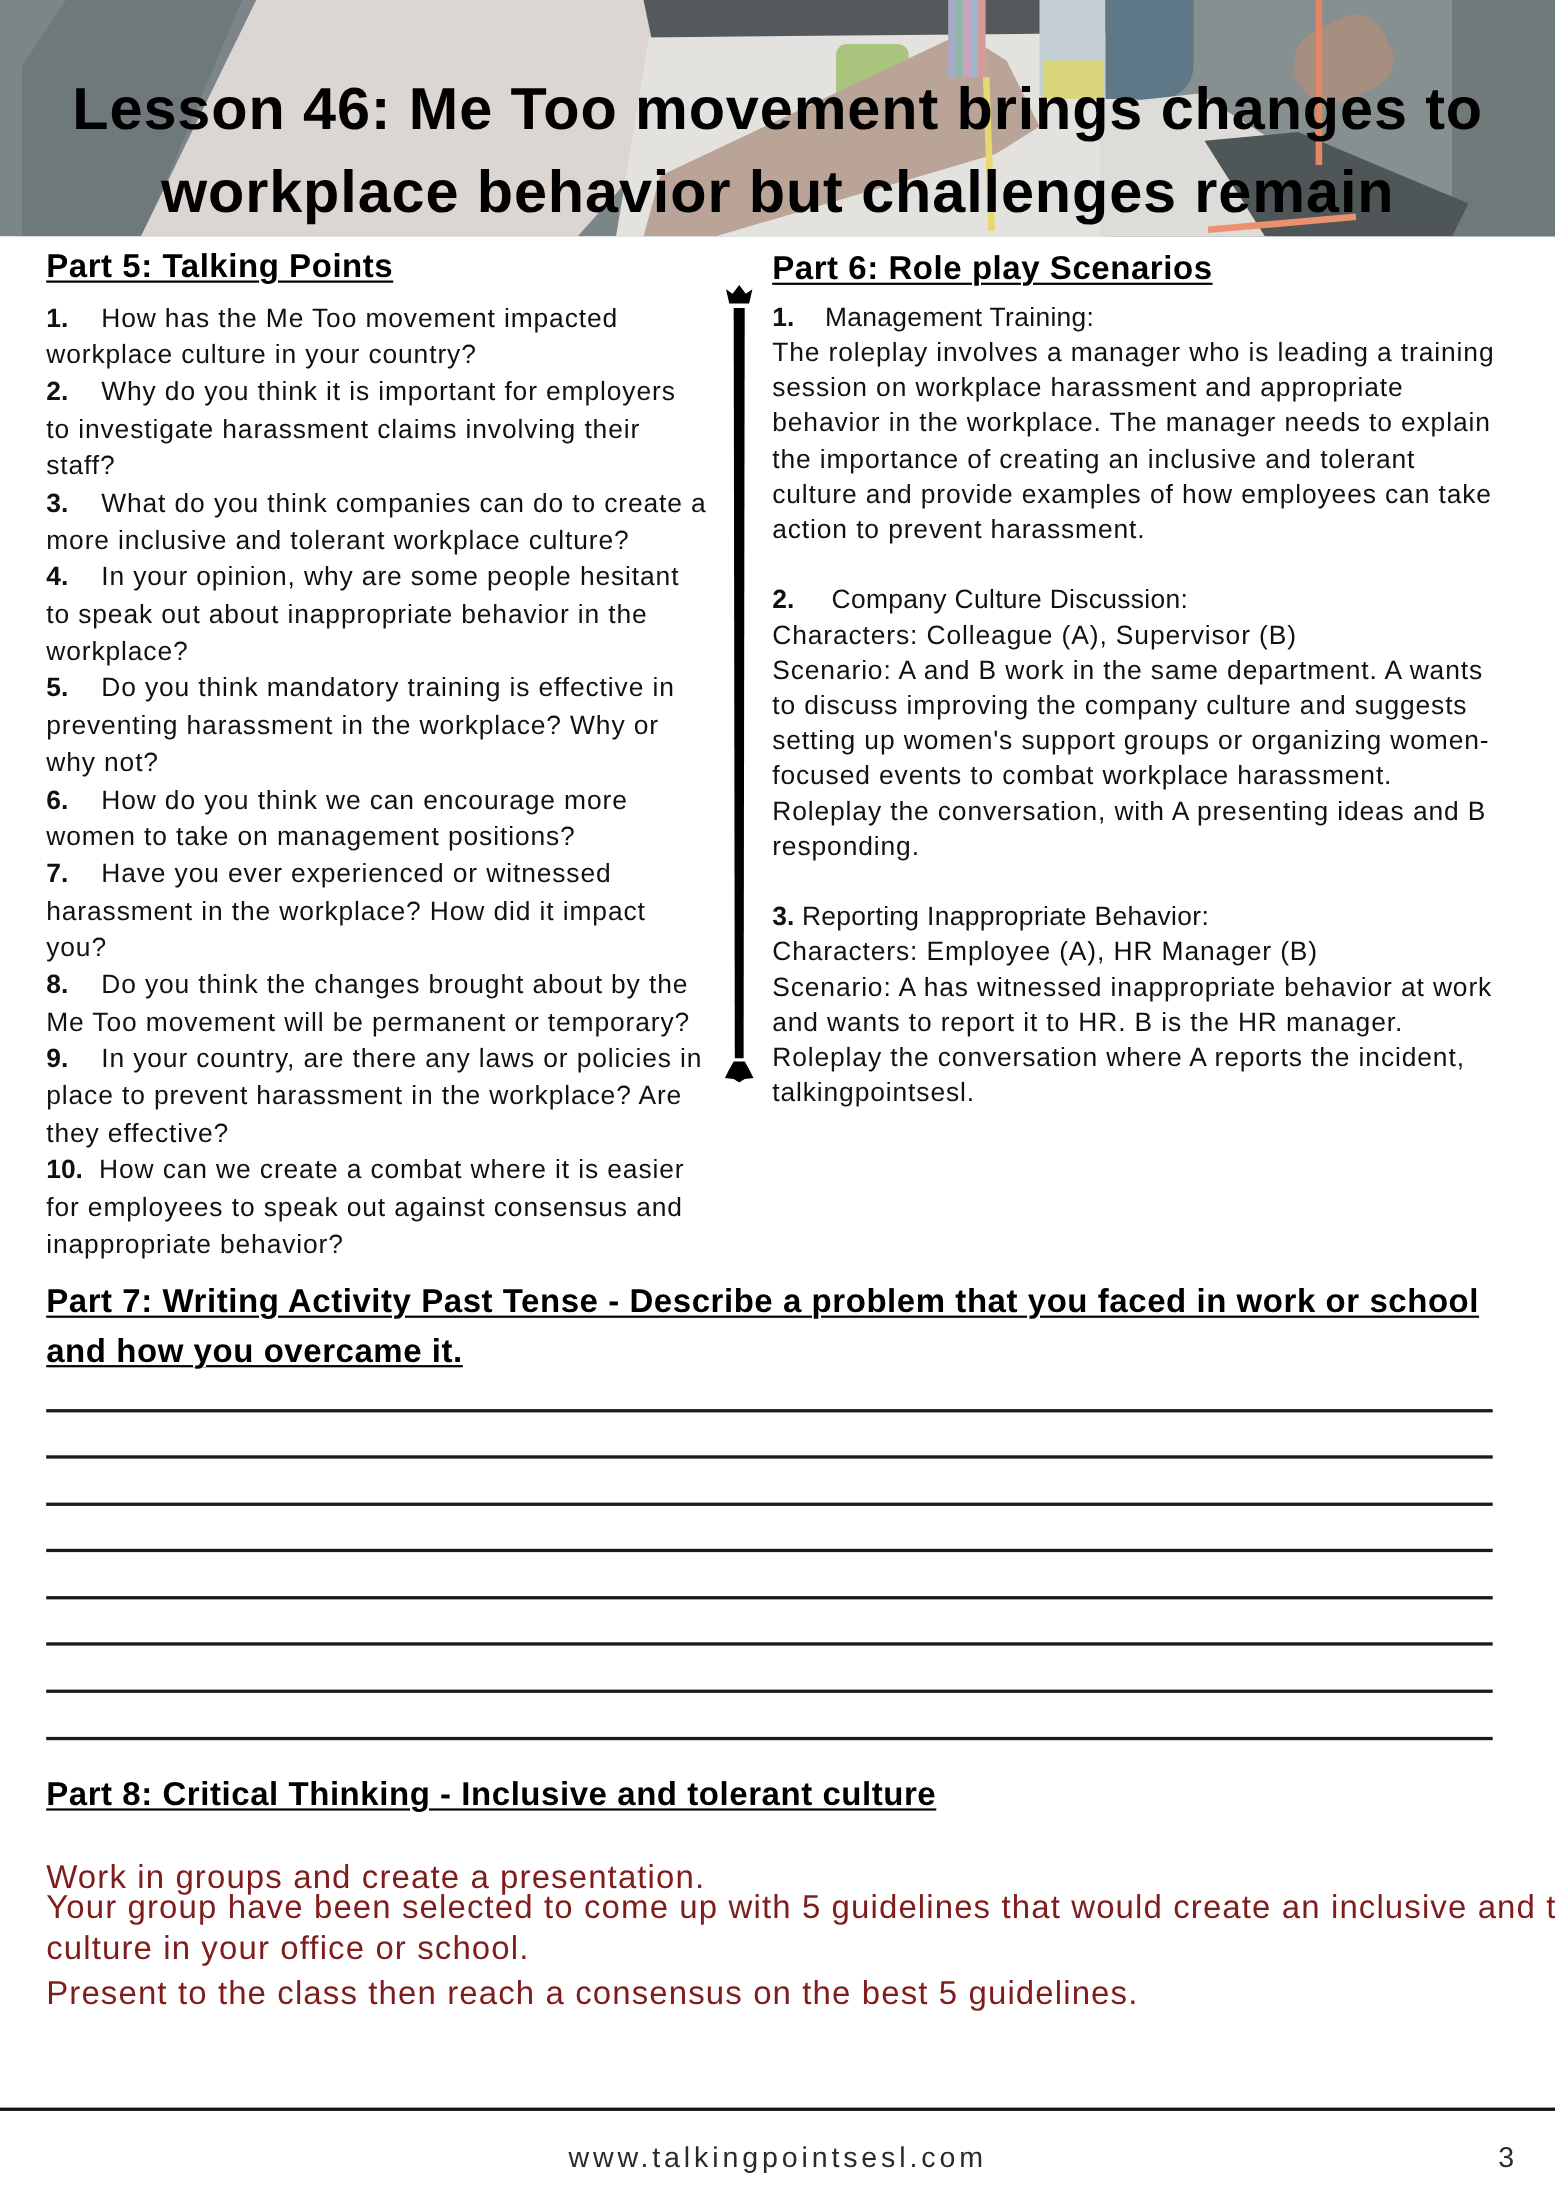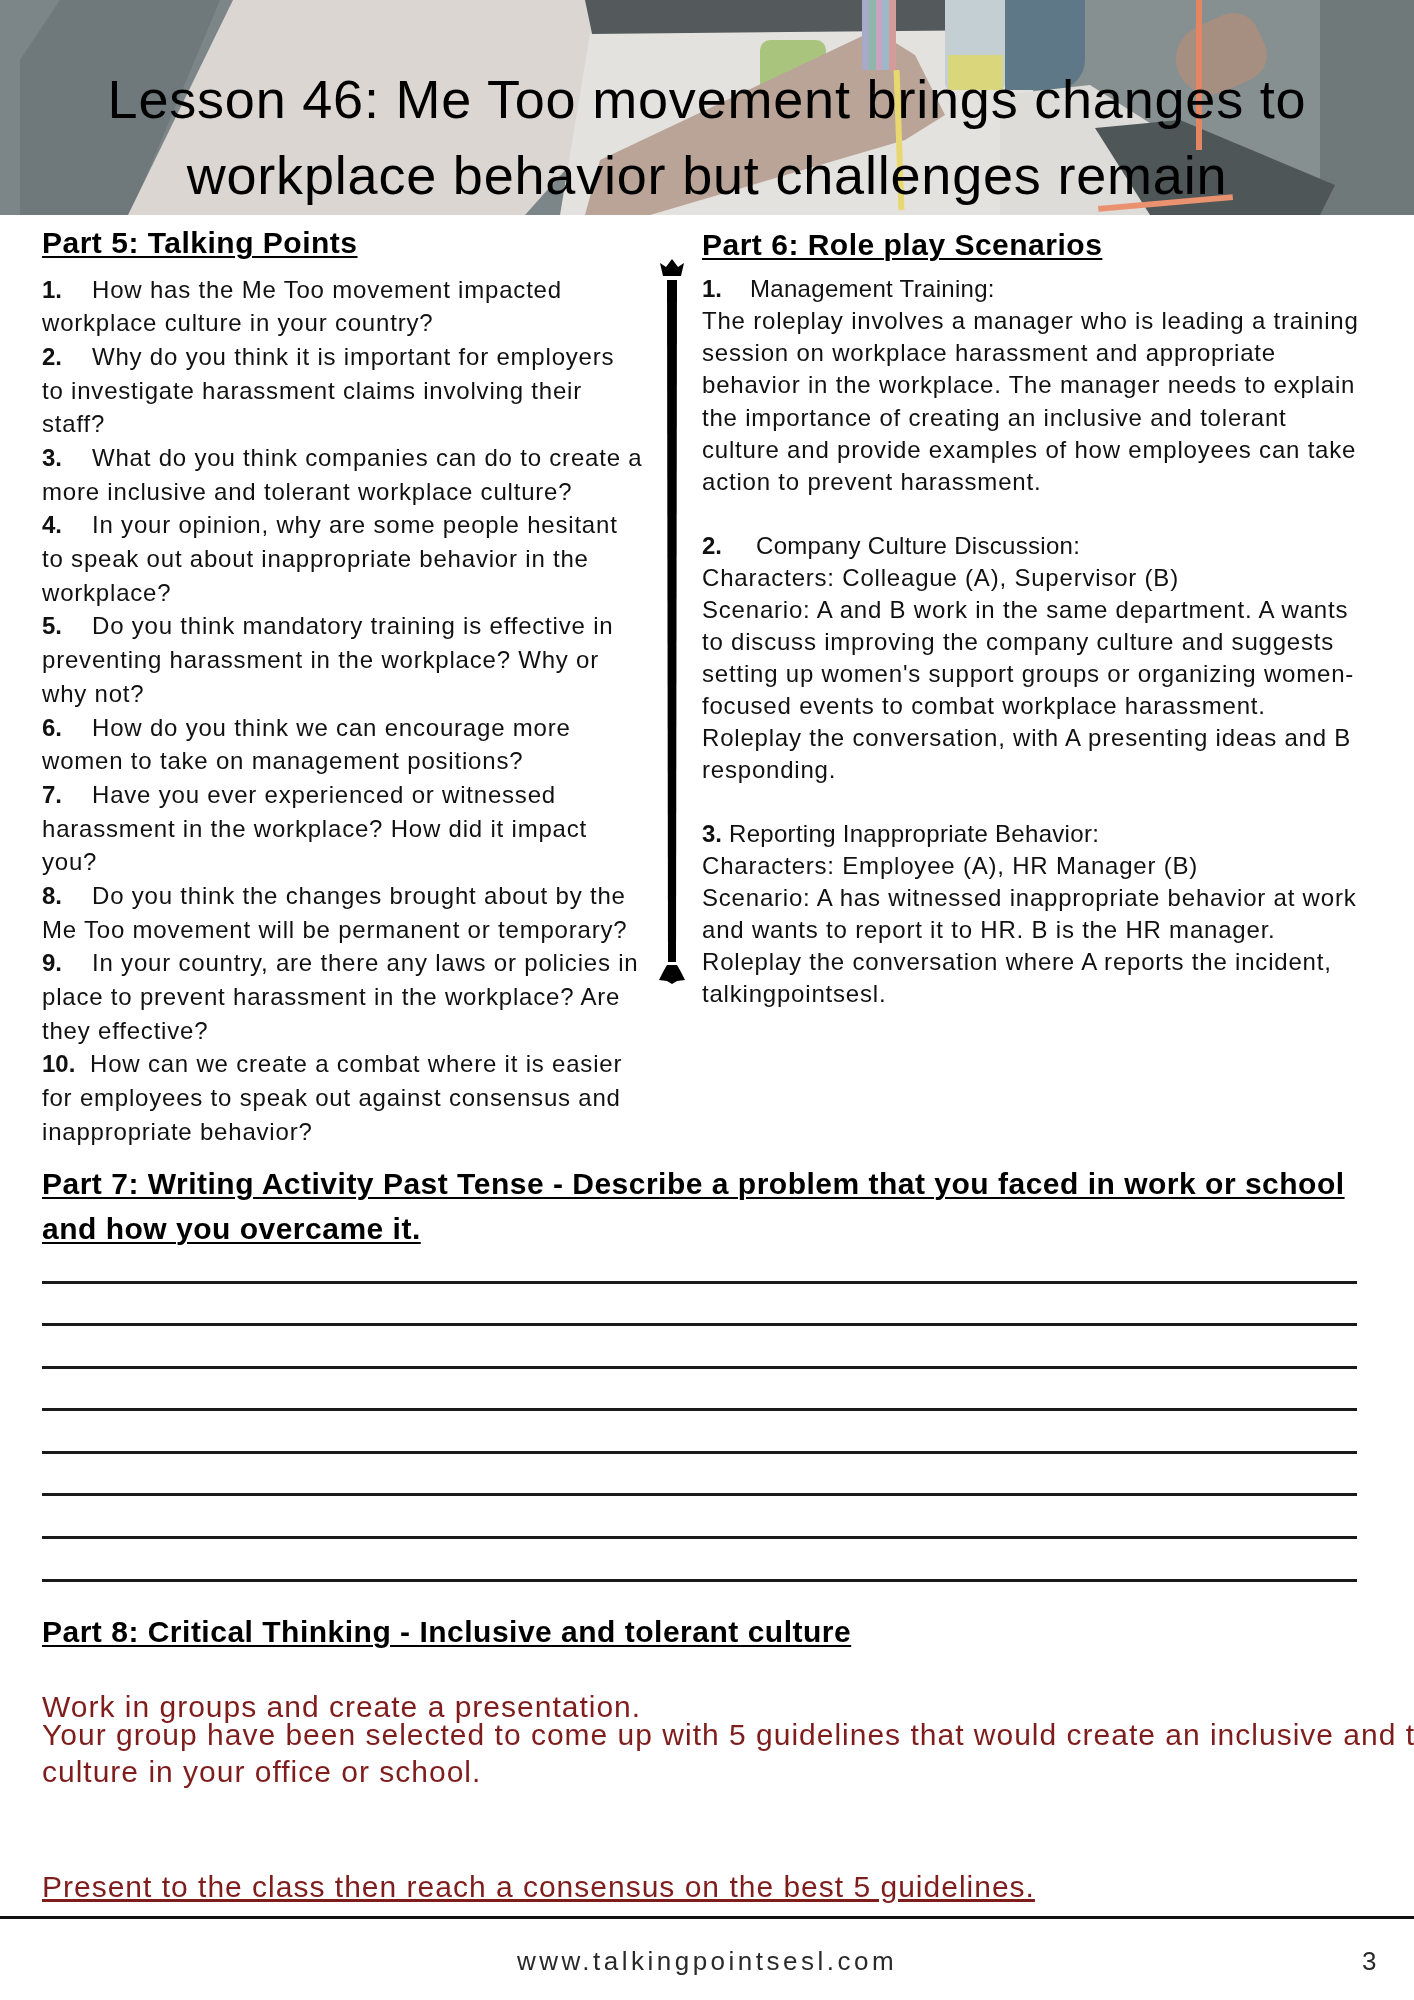--- a/index.html
+++ b/index.html
@@ -31,21 +31,21 @@
   .d-paper2 { left: 0; top: 0; width: 1414px; height: 215px; background: #dedcd9;
               clip-path: polygon(1000px 95px, 1090px 85px, 1295px 215px, 1000px 215px); }
   .d-tablet { left: 0; top: 0; width: 1414px; height: 215px; background: #4f5657;
               clip-path: polygon(1095px 128px, 1180px 120px, 1335px 185px, 1320px 215px, 1150px 215px); }
   .d-orange1 { left: 1196px; top: 0; width: 6px; height: 150px; background: #e48563; }
   .d-orange2 { left: 1098px; top: 200px; width: 135px; height: 6px; background: #ea916f; transform: rotate(-5deg); }
   .d-hand { left: 1175px; top: 20px; width: 90px; height: 70px; background: #a68e80; border-radius: 40px 30px 30px 40px; transform: rotate(-25deg); }
   .d-dark-r { left: 1320px; top: 0; width: 94px; height: 215px; background: #6f797a; }
 
   .title { position: absolute; left: 0; top: 61px; width: 1414px; margin: 0;
-           text-align: center; font-weight: normal; font-size: 54px; line-height: 76px;
+           text-align: center; font-weight: bold; font-size: 54px; line-height: 76px;
            letter-spacing: 0.8px; color: #000000; }
   .title .tl { white-space: nowrap; }
 
   
   .heading { position: absolute; font-weight: bold; font-size: 30px; line-height: 36px;
              letter-spacing: 0.5px; color: #000000; white-space: nowrap;
              text-decoration: underline; text-decoration-thickness: 2px; text-underline-offset: 3px; }
 
   
   .col-left { position: absolute; left: 42px; top: 272.6px; width: 610px;
@@ -222,21 +222,21 @@
   </div>
 
   <div class="heading" style="left:42px; top:1614px;">Part 8: Critical Thinking - Inclusive and tolerant culture</div>
   <div class="p8-text" style="top:1688px;">
     <div class="pl">Work in groups and create a presentation.</div>
   </div>
   <div class="p8-text" style="top:1716px;">
     <div class="pl">Your group have been selected to come up with 5 guidelines that would create an inclusive and tolerant</div>
     <div class="pl">culture in your office or school.</div>
   </div>
-  <div class="p8-text" style="top:1868px;text-decoration:underline;">
+  <div class="p8-text" style="top:1794px;">
     <div class="pl">Present to the class then reach a consensus on the best 5 guidelines.</div>
   </div>
 
   <div class="footer-rule"></div>
   <div class="footer-site">www.talkingpointsesl.com</div>
   <div class="footer-page">3</div>
 
 </div>
 
 </body></html>

